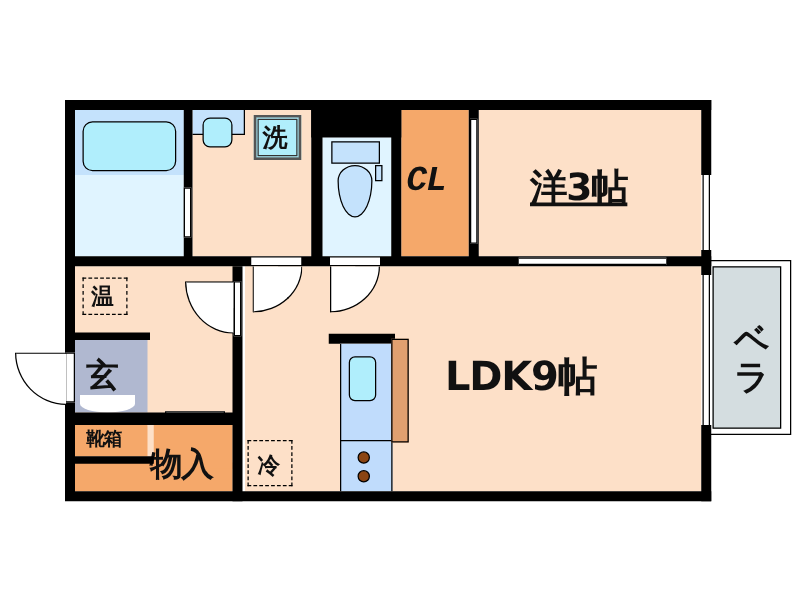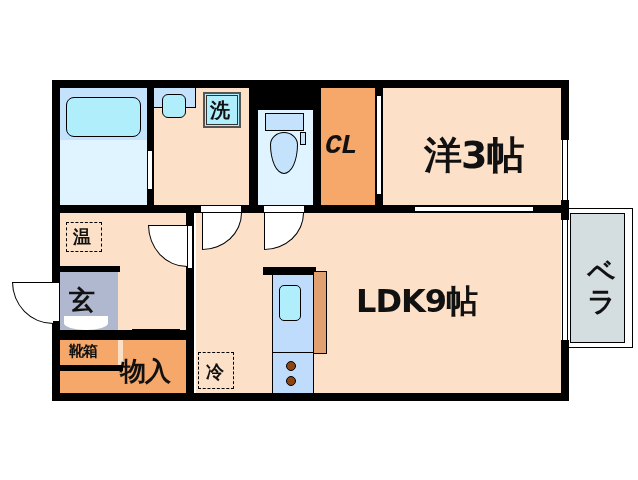--- a/index.html
+++ b/index.html
@@ -25,21 +25,21 @@
 
 <div class="abs" style="left:258px;top:110px;width:55px;height:95px;background:#e0f4ff;"></div>
 <div class="abs" style="left:265px;top:113px;width:39px;height:18px;background:#c4e2fc;border:1px solid #000;"></div>
 <div class="abs" style="left:270px;top:132px;width:28px;height:42px;background:#c4e2fc;border:1px solid #000;border-radius:50% 50% 50% 50% / 30% 30% 70% 70%;"></div>
 <div class="abs" style="left:300px;top:132px;width:6px;height:13px;background:#c4e2fc;border:1px solid #000;"></div>
 
 <div class="abs" style="left:321px;top:88px;width:54px;height:117px;background:#f5a86a;"></div>
 <div class="room-label" style="left:325px;top:130px;font-size:28px;font-style:italic;font-family:Liberation Mono, monospace;">CL</div>
 
 <div class="abs" style="left:383px;top:88px;width:178px;height:117px;background:#fde0c8;"></div>
-<div class="room-label" style="left:424px;top:130px;font-size:38px;">洋3帖</div>
+<div class="room-label" style="left:424px;top:130px;font-size:30px;text-decoration:underline;">洋3帖</div>
 
 <div class="abs" style="left:60px;top:213px;width:130px;height:180px;background:#fde0c8;"></div>
 
 <div class="abs" style="left:66px;top:222px;width:36px;height:30px;border:1px dashed #000;"></div>
 <div class="room-label" style="left:73px;top:225px;font-size:18px;">温</div>
 
 <div class="abs" style="left:60px;top:272px;width:58px;height:58px;background:#b0b8d0;"></div>
 <div class="room-label" style="left:69px;top:283px;font-size:26px;">玄</div>
 <div class="abs" style="left:64px;top:316px;width:44px;height:14px;background:#fff;border-radius:0 0 50% 50%;"></div>
 

